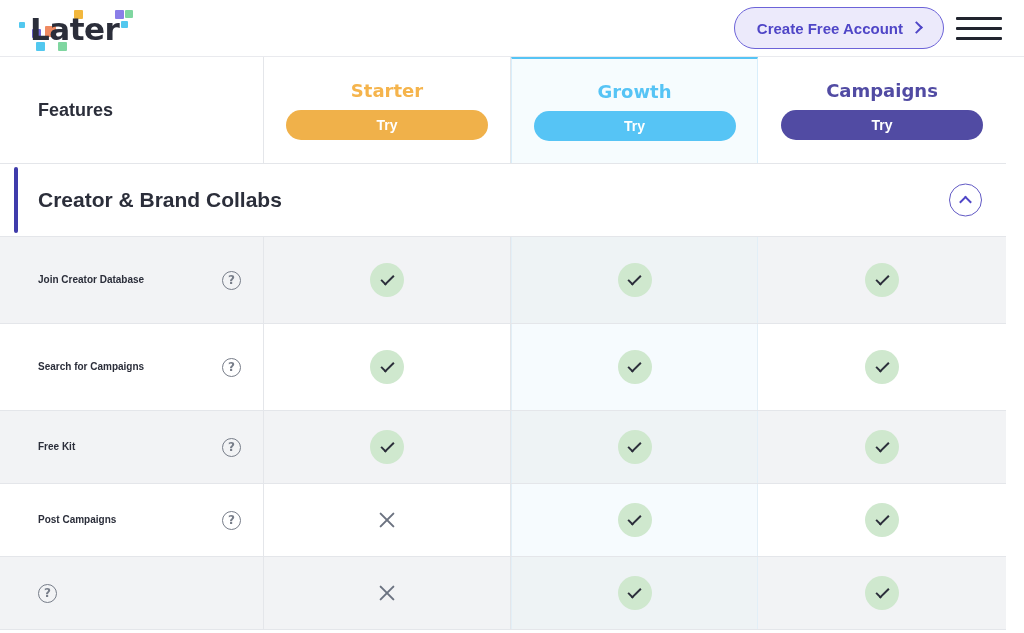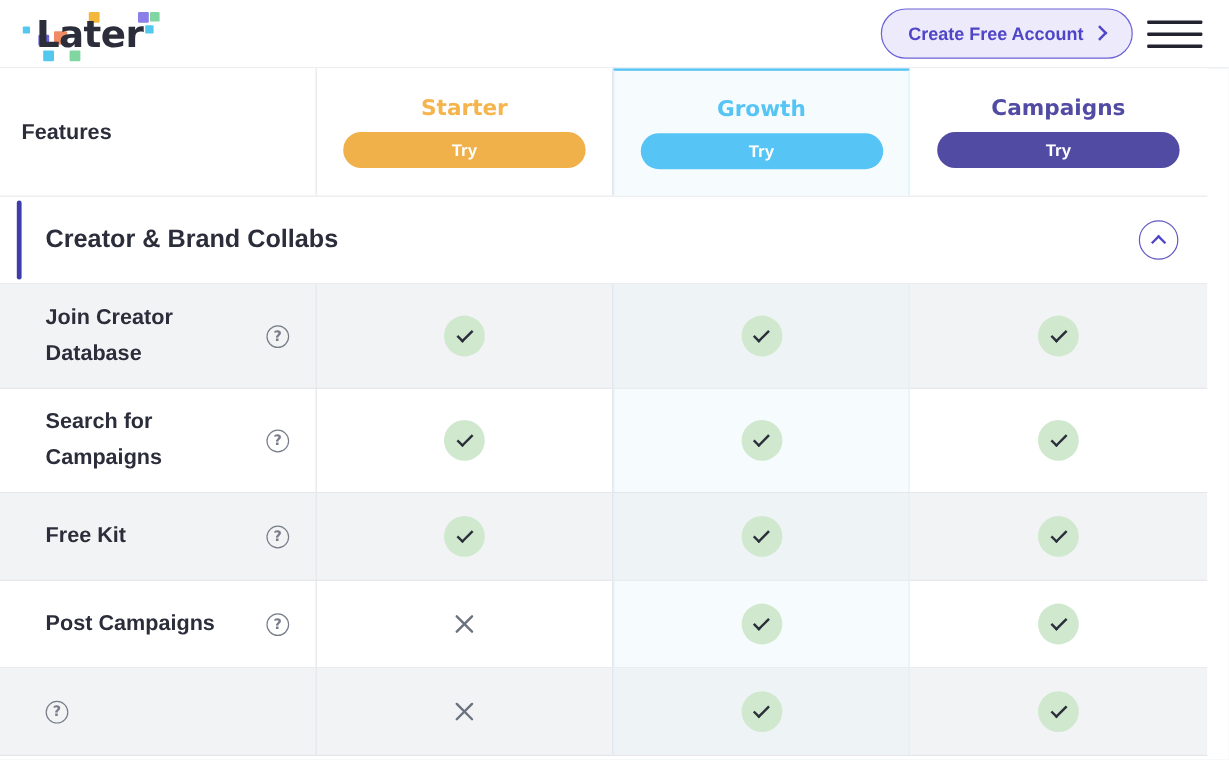--- a/index.html
+++ b/index.html
@@ -53,21 +53,21 @@
     display: flex; height: 107px;
     background: #ffffff;
     border-bottom: 1px solid #e4e6ea;
   }
   .col-feat  { width: 264px; flex: 0 0 264px; }
   .col-plan  { width: 247px; flex: 0 0 247px; }
   .col-plan-last { width: 248px; flex: 0 0 248px; }
 
   .thead .col-feat {
     display: flex; align-items: center;
-    padding-left: 18px;
+    padding-left: 38px;
     font-size: 18px; font-weight: 700; color: #2b2e3a;
     border-right: 1px solid #e4e6ea;
   }
   .th-plan {
     display: flex; flex-direction: column; align-items: center; justify-content: center;
     gap: 9px;
     border-right: 1px solid #e4e6ea;
     position: relative;
   }
   .th-plan.last { border-right: none; }
@@ -110,21 +110,21 @@
   .trow { display: flex; min-height: 73px; border-bottom: 1px solid #e4e6ea; }
   .trow.alt { background: #f2f3f5; }
   .trow.tall { min-height: 87px; }
 
   .cell-feat {
     width: 264px; flex: 0 0 264px;
     display: flex; align-items: center; justify-content: space-between;
     padding: 0 22px 0 38px;
     border-right: 1px solid #e4e6ea;
   }
-  .feat-label { font-size: 18px; font-weight: 700; color: #2b2e3a; line-height: 1.65; max-width: 150px; }
+  .feat-label { font-size: 10px; font-weight: 700; color: #2b2e3a; line-height: 1.65; max-width: 150px; }
   .help-icon {
     width: 19px; height: 19px; border-radius: 50%;
     border: 1.4px solid #777d89; color: #777d89;
     font-size: 12px; font-weight: 600;
     display: flex; align-items: center; justify-content: center;
     flex: 0 0 auto; cursor: pointer;
     font-family: "DejaVu Sans", sans-serif;
   }
   .cell-val {
     width: 247px; flex: 0 0 247px;

